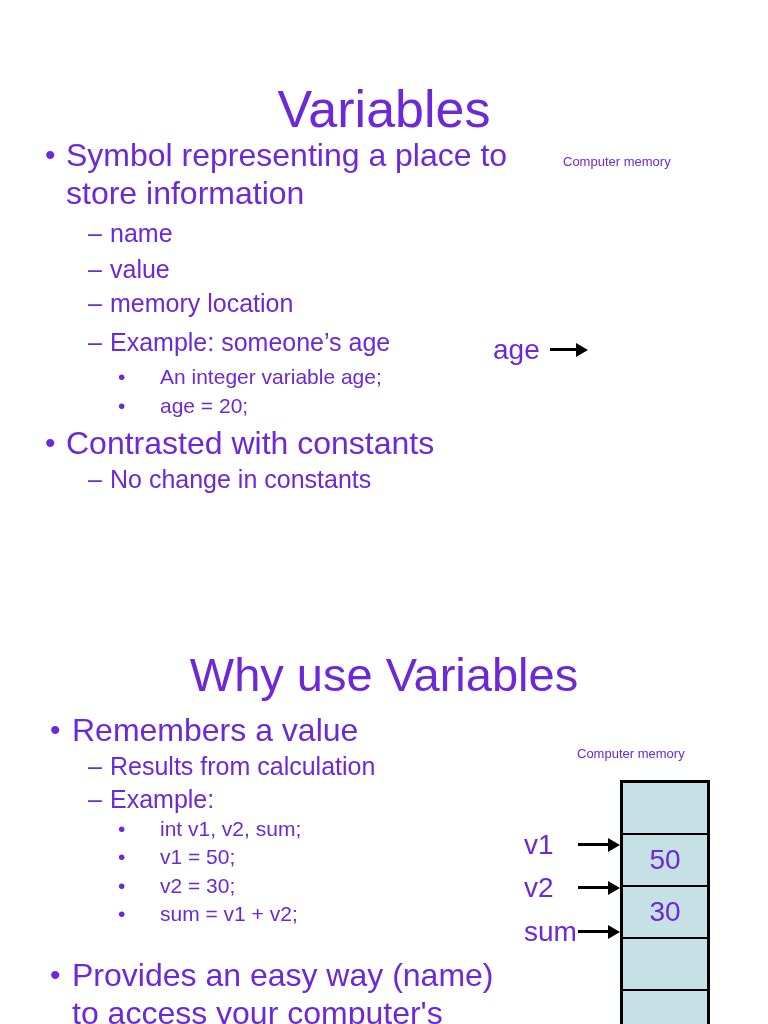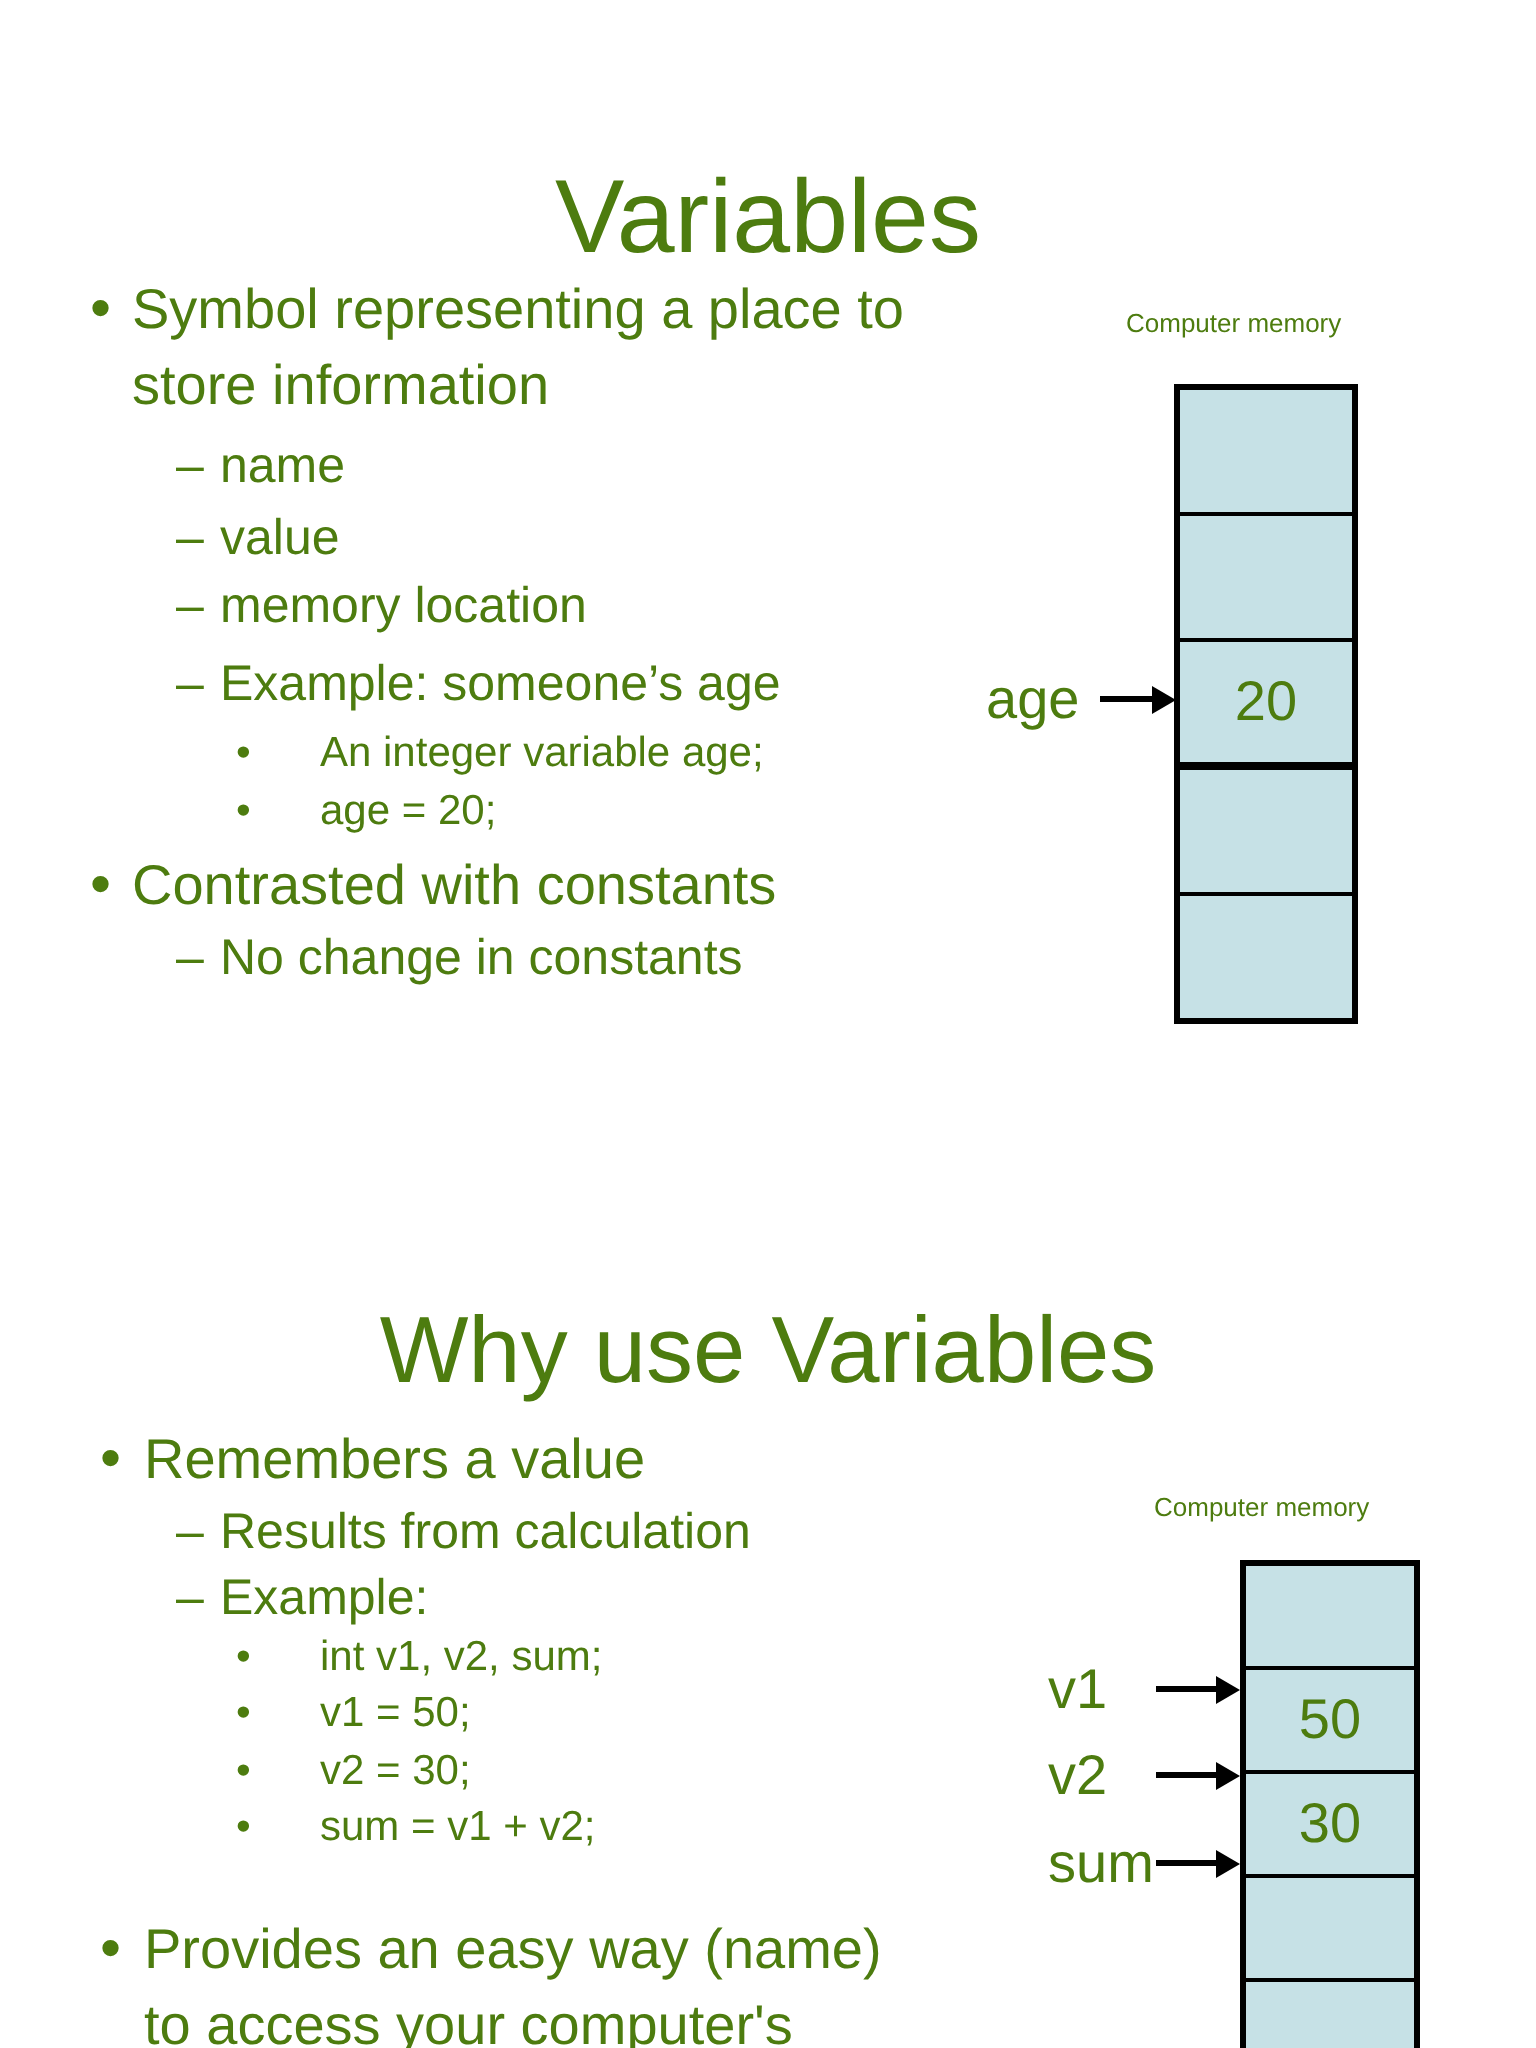--- a/index.html
+++ b/index.html
@@ -3,21 +3,21 @@
 <meta charset="utf-8">
 <style>
   html, body { margin: 0; padding: 0; background: #ffffff; }
   .page {
     position: relative;
     width: 768px;
     height: 1024px;
     background: #ffffff;
     overflow: hidden;
     font-family: "Liberation Sans", sans-serif;
-    color: #4d7c0f;
+    color: #6d28d9;
   }
   .slide { position: absolute; inset: 0; }
   .title {
     position: absolute;
     left: 0;
     width: 768px;
     text-align: center;
     font-weight: 400;
     line-height: 1.1;
     white-space: pre;
@@ -28,21 +28,21 @@
   .row {
     position: absolute;
     display: flex;
     align-items: flex-start;
   }
   .row .marker { flex: 0 0 auto; }
   .row .text   { white-space: pre-wrap; }
 
   .b1 { left: 45px; }
   .b1 .marker { width: 21px; font-size: 30px; line-height: 38px; }
-  .b1 .text   { font-size: 28px; line-height: 38px; }
+  .b1 .text   { font-size: 32px; line-height: 38px; }
   .b1.s2 { left: 50px; }
   .b1.s2 .marker { width: 22px; }
 
   .b2 { left: 88px; }
   .b2 .marker { width: 22px; font-size: 25px; line-height: 35px; }
   .b2 .text   { font-size: 25px; line-height: 35px; }
 
   .b3 { left: 118px; }
   .b3 .marker { width: 22px; font-size: 21px; line-height: 29px; }
   .b3 .text   { font-size: 21px; line-height: 29px; margin-left: 20px; }
@@ -140,37 +140,20 @@
     <div class="row b1" style="top:424px">
       <span class="marker">•</span>
       <span class="text">Contrasted with constants</span>
     </div>
     <div class="row b2" style="top:462px">
       <span class="marker">–</span>
       <span class="text">No change in constants</span>
     </div>
 
     <div class="mem-label" style="left:563px; top:151px">Computer memory</div>
-    <div class="mem-col" style="left:587px; top:192px; width:92px; height:320px">
-      <div class="cell">
-          <span></span>
-        </div>
-      <div class="cell">
-          <span></span>
-        </div>
-      <div class="cell thick">
-          <span>20</span>
-        </div>
-      <div class="cell">
-          <span></span>
-        </div>
-      <div class="cell">
-          <span></span>
-        </div>
-    </div>
     <span class="plabel" style="left:493px; top:335px">age</span>
     <div class="arrow" style="left:550px; top:348px; width:26px"></div>
   </section>
 
   <section class="slide">
     <h1 class="title t2">Why use Variables</h1>
 
     <div class="row b1 s2" style="top:711px">
       <span class="marker">•</span>
       <span class="text">Remembers a value</span>

